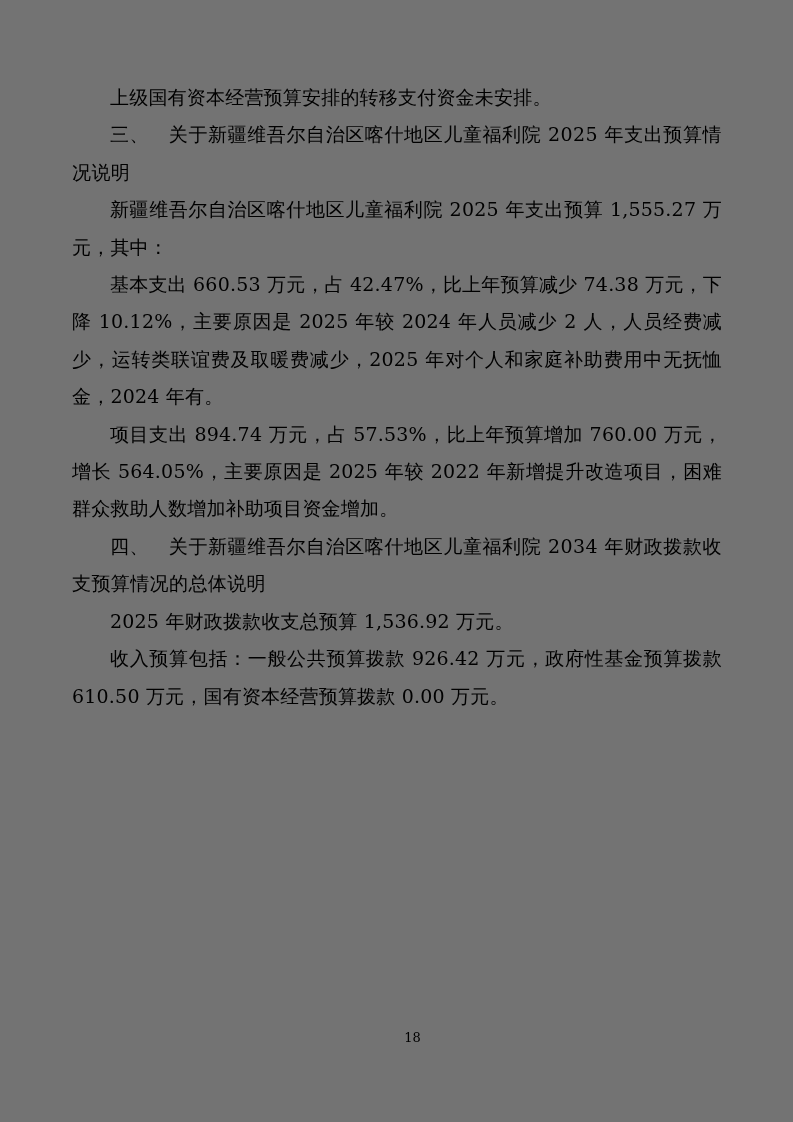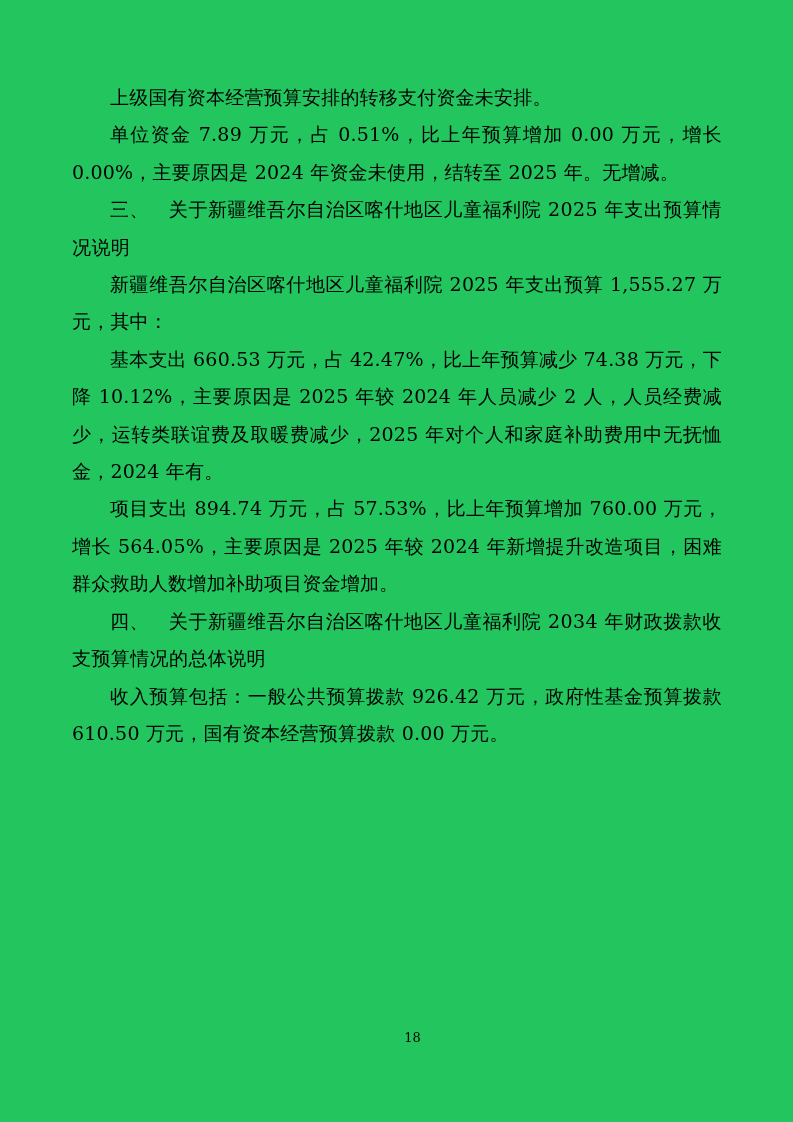--- a/index.html
+++ b/index.html
@@ -4,21 +4,21 @@
 <style>
   html, body {
     margin: 0;
     padding: 0;
     background: #ffffff;
   }
   .page {
     position: relative;
     width: 793px;
     height: 1122px;
-    background: #22c55e;
+    background: #737373;
     overflow: hidden;
     font-family: "DejaVu Serif", "Liberation Serif", serif;
     color: #000000;
   }
   .doc-body {
     position: absolute;
     left: 72px;
     top: 79px;
     width: 650px;
     font-size: 19px;
@@ -45,24 +45,24 @@
     line-height: 16px;
     color: #000000;
   }
 </style>
 </head>
 <body>
 
 <div class="page">
   <div class="doc-body">
       <p class="body">上级国有资本经营预算安排的转移支付资金未安排。</p>
-      <p class="body">单位资金 7.89 万元，占 0.51%，比上年预算增加 0.00 万元，增长 0.00%，主要原因是 2024 年资金未使用，结转至 2025 年。无增减。</p>
       <p class="heading">三、　关于新疆维吾尔自治区喀什地区儿童福利院 2025 年支出预算情况说明</p>
       <p class="body">新疆维吾尔自治区喀什地区儿童福利院 2025 年支出预算 1,555.27 万元，其中：</p>
       <p class="body">基本支出 660.53 万元，占 42.47%，比上年预算减少 74.38 万元，下降 10.12%，主要原因是 2025 年较 2024 年人员减少 2 人，人员经费减少，运转类联谊费及取暖费减少，2025 年对个人和家庭补助费用中无抚恤金，2024 年有。</p>
-      <p class="body">项目支出 894.74 万元，占 57.53%，比上年预算增加 760.00 万元，增长 564.05%，主要原因是 2025 年较 2024 年新增提升改造项目，困难群众救助人数增加补助项目资金增加。</p>
+      <p class="body">项目支出 894.74 万元，占 57.53%，比上年预算增加 760.00 万元，增长 564.05%，主要原因是 2025 年较 2022 年新增提升改造项目，困难群众救助人数增加补助项目资金增加。</p>
       <p class="heading">四、　关于新疆维吾尔自治区喀什地区儿童福利院 2034 年财政拨款收支预算情况的总体说明</p>
+      <p class="body">2025 年财政拨款收支总预算 1,536.92 万元。</p>
       <p class="body">收入预算包括：一般公共预算拨款 926.42 万元，政府性基金预算拨款 610.50 万元，国有资本经营预算拨款 0.00 万元。</p>
     </div>
   <div class="page-footer">
     <span>18</span>
   </div>
 </div>
 
 </body></html>

